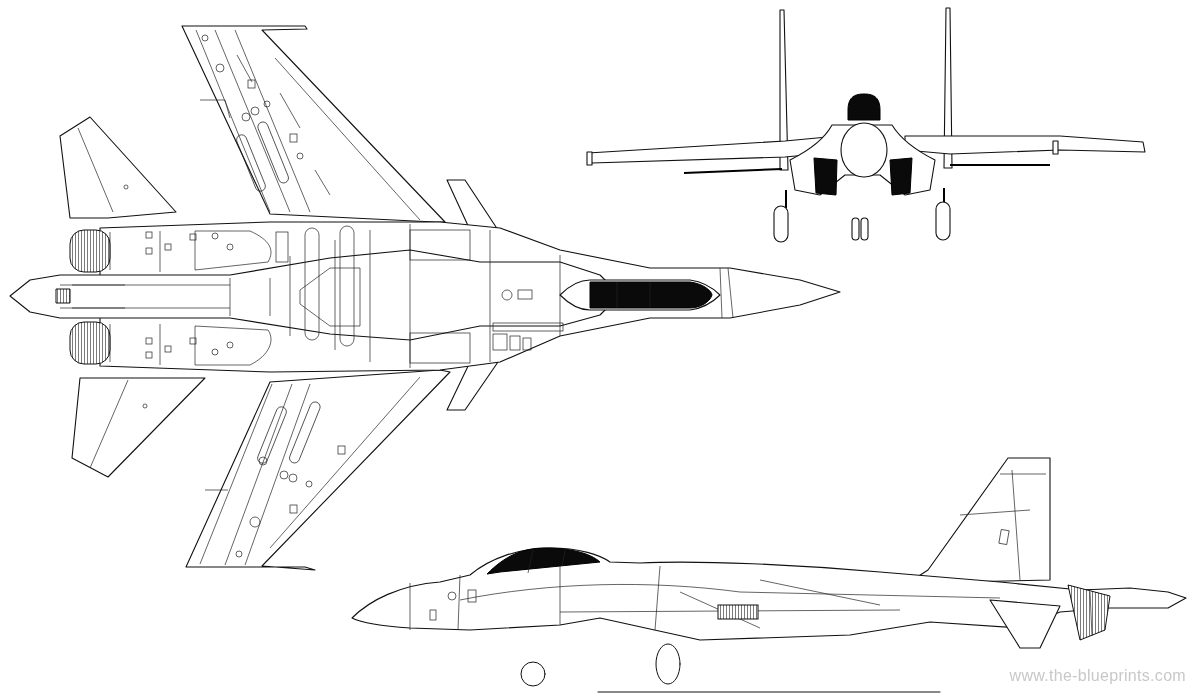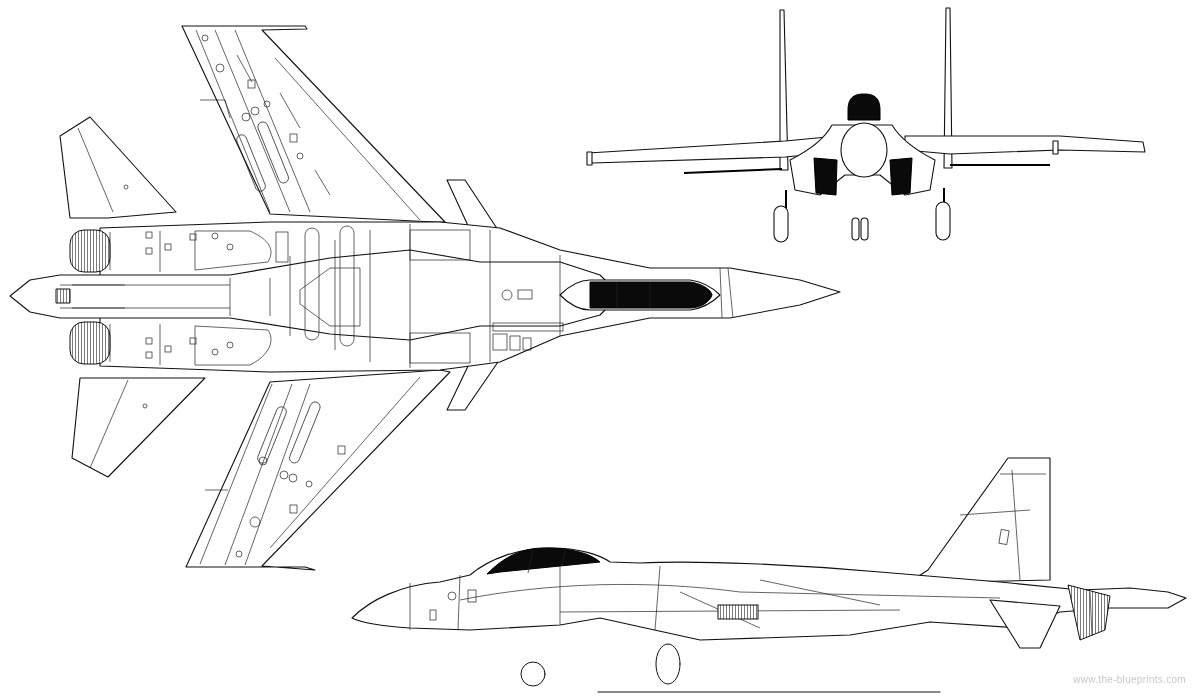--- a/index.html
+++ b/index.html
@@ -5,21 +5,21 @@
     html, body { margin: 0; padding: 0; background: #ffffff; }
     body { width: 1200px; height: 697px; position: relative; overflow: hidden; font-family: "Liberation Sans", sans-serif; }
     .view { position: absolute; left: 0; top: 0; }
     svg { display: block; }
     .ln { fill: none; stroke: #111; stroke-width: 1; stroke-linejoin: round; stroke-linecap: round; }
     .lt { fill: none; stroke: #222; stroke-width: 0.7; }
     .th { fill: none; stroke: #000; stroke-width: 2; stroke-linejoin: round; }
     .fw { fill: #ffffff; stroke: #111; stroke-width: 1.1; stroke-linejoin: round; }
     .blk { fill: #0a0a0a; stroke: #000; stroke-width: 1; }
     .hatch { fill: url(#hatch); stroke: #111; stroke-width: 1; }
-    .watermark { position: absolute; right: 14px; bottom: 12px; font-size: 10px; color: #c8c8c8; letter-spacing: 0.3px; }
+    .watermark { position: absolute; right: 14px; bottom: 12px; font-size: 16px; color: #c8c8c8; letter-spacing: 0.3px; }
   </style>
 </head>
 <body>
 
 <svg class="view" width="1200" height="697" viewBox="0 0 1200 697">
   <defs>
     <pattern id="hatch" width="3" height="3" patternUnits="userSpaceOnUse">
       <rect width="3" height="3" fill="#fff"></rect>
       <line x1="0" y1="0" x2="0" y2="3" stroke="#222" stroke-width="1.2"></line>
     </pattern>

